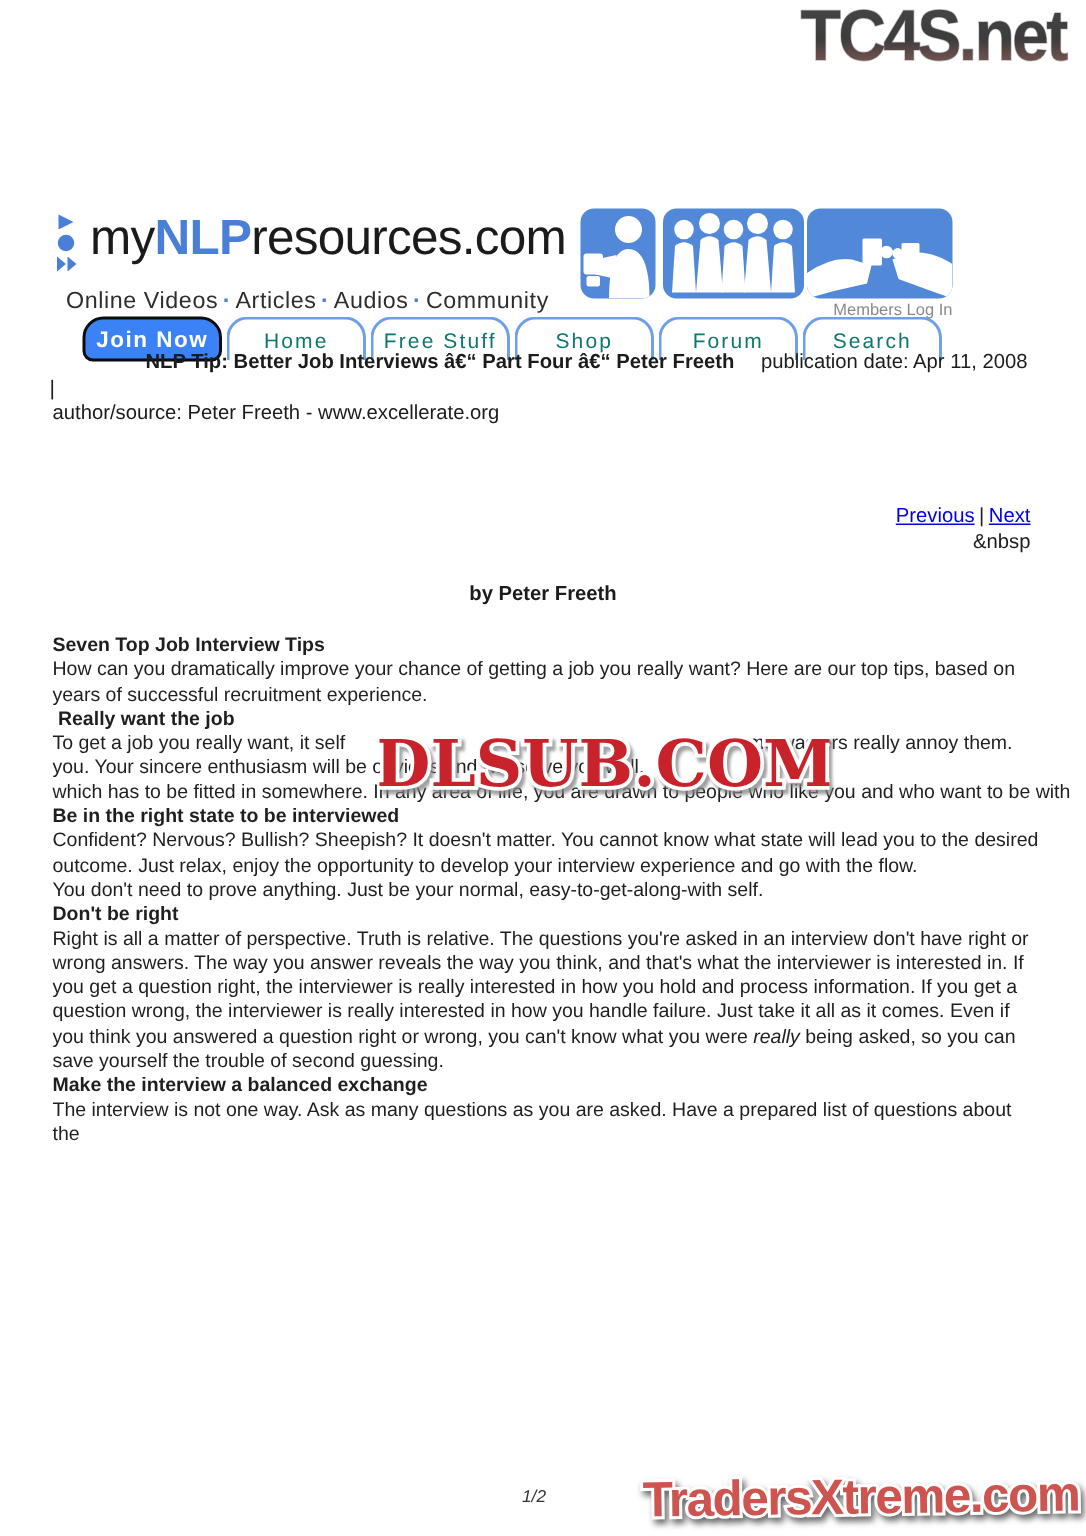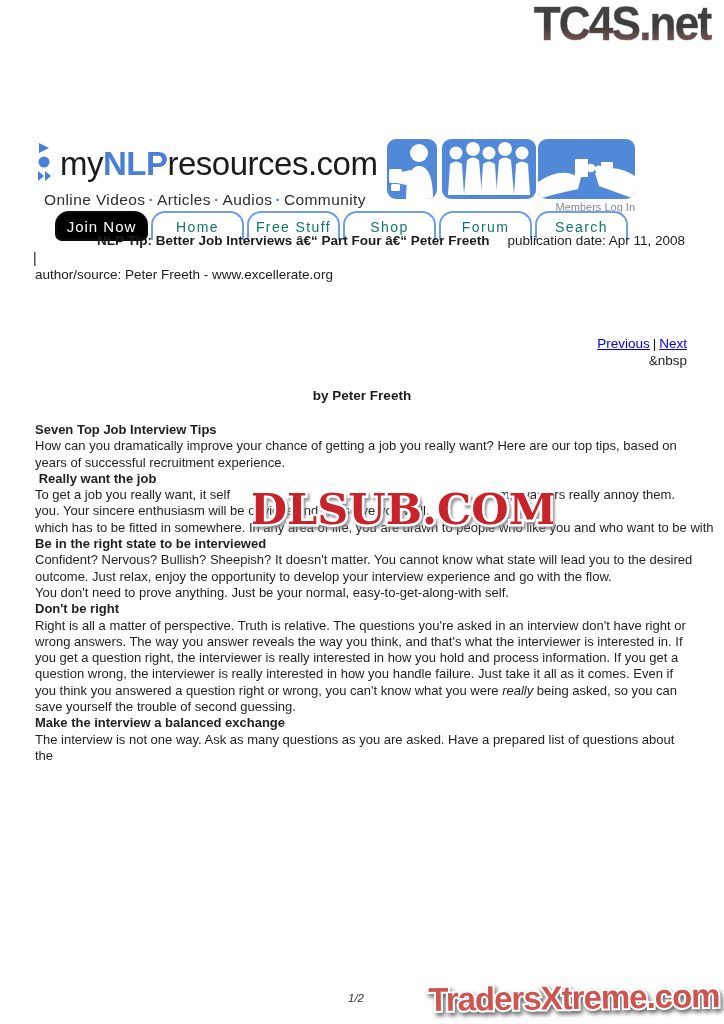--- a/index.html
+++ b/index.html
@@ -4,41 +4,41 @@
 <style>
   html,body{margin:0;padding:0;background:#fff;}
   .page{position:relative;width:724px;height:1024px;background:#fff;overflow:hidden;
         font-family:"Liberation Sans",sans-serif;color:#1c1c1c;}
 
   
   .tc4s{position:absolute;top:0;right:2px;}
 
   
   .brand{position:absolute;top:138px;left:35px;cursor:pointer;}
-  .brand-row{display:flex;align-items:center;}
+  .brand-row{display:flex;align-items:flex-start;}
   .brand-icon{margin-top:4px;margin-right:3px;}
   .brand-text{font-size:33px;letter-spacing:-0.5px;color:#1b1b1b;line-height:40px;white-space:nowrap;}
   .brand-text .nlp{color:#4a7fd8;font-weight:bold;}
   .tagline{margin-top:1px;margin-left:9px;font-size:15.5px;letter-spacing:.4px;color:#2e2e2e;white-space:nowrap;}
   .tagline .dot{color:#4a7fd8;font-weight:bold;padding:0 3px;}
 
   
   .tile{position:absolute;top:139px;height:60px;background:#5288d8;border-radius:9px;overflow:hidden;cursor:pointer;}
   .tile1{left:387px;width:50px;}
   .tile2{left:442px;width:94px;}
   .tile3{left:538px;width:97px;}
   .members{position:absolute;top:201px;right:89px;font-size:11px;color:#8a8a8a;}
 
   
   .tabs{position:absolute;top:211px;left:55px;display:flex;gap:3px;}
   .tab{box-sizing:border-box;width:93px;height:29px;border:2px solid #6f9fe6;border-bottom:none;
        border-radius:14px 14px 0 0;background:#fff;display:flex;align-items:center;justify-content:center;
        font-size:14px;letter-spacing:1.4px;color:#0f766e;cursor:pointer;}
-  .tab.active{background:#000000;border:2px solid #0b0b0b;border-radius:14px 14px 7px 7px;height:30px;
-       color:#fff;font-weight:normal;letter-spacing:1px;font-size:15px;}
+  .tab.active{background:#3b82f6;border:2px solid #0b0b0b;border-radius:14px 14px 7px 7px;height:30px;
+       color:#fff;font-weight:bold;letter-spacing:1px;font-size:15px;}
 
   
   .title-line{position:absolute;top:233px;left:58px;right:0;text-align:center;font-size:13.5px;white-space:nowrap;}
   .title-line .t-bold{font-weight:bold;}
   .title-line .t-pub{margin-left:14px;}
   .pipe{position:absolute;top:250px;left:33px;font-size:14px;}
   .author{position:absolute;top:267px;left:35px;font-size:13.5px;}
 
   .pager{position:absolute;top:336px;right:37px;text-align:right;font-size:13.5px;line-height:16.5px;}
   .pager a{color:#0000e0;text-decoration:underline;cursor:pointer;}

